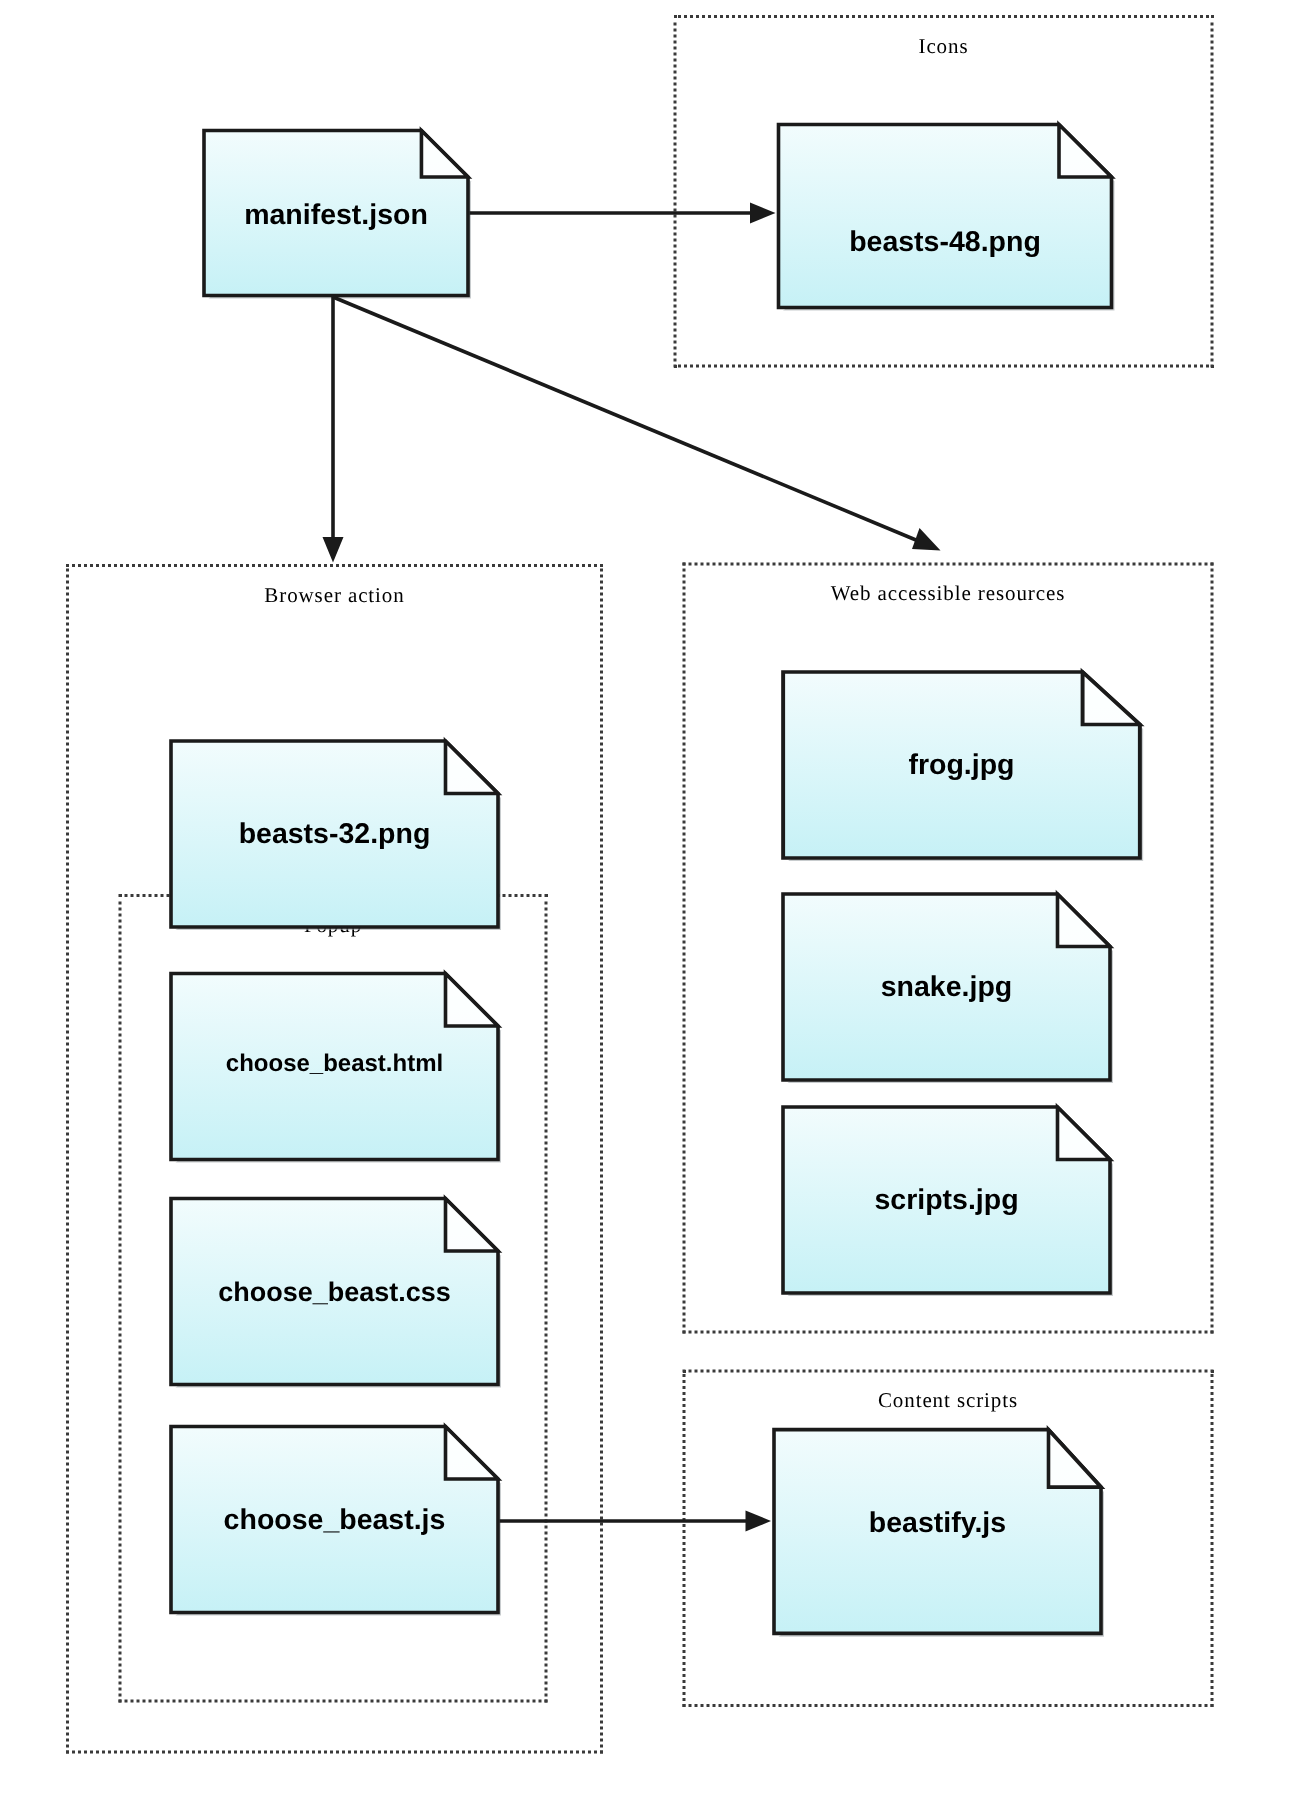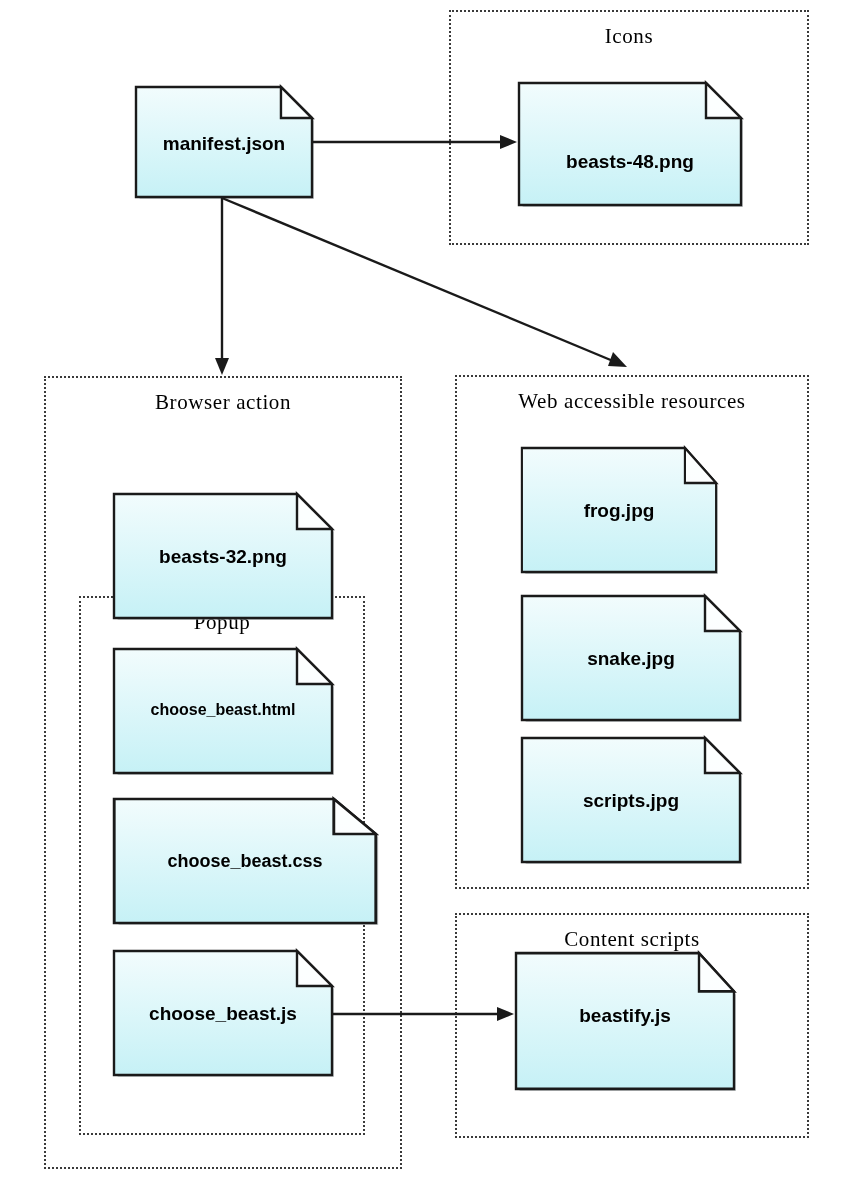--- a/index.html
+++ b/index.html
@@ -23,21 +23,21 @@
     border: 2px dotted #3a3a3a;
     box-sizing: border-box;
     background: transparent;
   }
   .group-title {
     position: absolute;
     left: 0;
     right: 0;
     text-align: center;
     font-family: "Liberation Serif", serif;
-    font-size: 21px;
+    font-size: 14px;
     font-weight: 400;
     color: #000000;
     letter-spacing: 0.6px;
     white-space: nowrap;
   }
 
   
   .node {
     position: absolute;
     box-sizing: border-box;
@@ -158,21 +158,21 @@
             <stop offset="0%" stop-color="#f2fcfd"></stop>
             <stop offset="100%" stop-color="#c6f1f6"></stop>
           </linearGradient>
         </defs>
         <path d="M 187 3 L 221 39 L 221 127 L 4 127 Z" fill="#9aa3a6" opacity="0.55"></path>
         <path d="M 1 1 L 184 1 L 219 36 L 219 125 L 1 125 Z" fill="url(#grad-chooseHtml)" stroke="#1a1a1a" stroke-width="2.4" stroke-linejoin="miter"></path>
         <path d="M 184 1 L 184 36 L 219 36 Z" fill="#ffffff" fill-opacity="0.85" stroke="#1a1a1a" stroke-width="2.4" stroke-linejoin="miter"></path>
       </svg>
     <span class="node-label" style="top: 53px; font-size: 16px;">choose_beast.html</span>
   </div>
-  <div class="node" id="n-chooseCss" style="left: 113px; top: 798px; width: 264px; height: 126px;">
+  <div class="node" id="n-chooseCss" style="left: 113px; top: 798px; width: 220px; height: 126px;">
       <svg class="doc-svg" viewBox="0 0 220 126" preserveAspectRatio="none">
         <defs>
           <linearGradient id="grad-chooseCss" x1="0" y1="0" x2="0" y2="1">
             <stop offset="0%" stop-color="#f2fcfd"></stop>
             <stop offset="100%" stop-color="#c6f1f6"></stop>
           </linearGradient>
         </defs>
         <path d="M 187 3 L 221 39 L 221 127 L 4 127 Z" fill="#9aa3a6" opacity="0.55"></path>
         <path d="M 1 1 L 184 1 L 219 36 L 219 125 L 1 125 Z" fill="url(#grad-chooseCss)" stroke="#1a1a1a" stroke-width="2.4" stroke-linejoin="miter"></path>
         <path d="M 184 1 L 184 36 L 219 36 Z" fill="#ffffff" fill-opacity="0.85" stroke="#1a1a1a" stroke-width="2.4" stroke-linejoin="miter"></path>
@@ -186,21 +186,21 @@
             <stop offset="0%" stop-color="#f2fcfd"></stop>
             <stop offset="100%" stop-color="#c6f1f6"></stop>
           </linearGradient>
         </defs>
         <path d="M 187 3 L 221 39 L 221 127 L 4 127 Z" fill="#9aa3a6" opacity="0.55"></path>
         <path d="M 1 1 L 184 1 L 219 36 L 219 125 L 1 125 Z" fill="url(#grad-chooseJs)" stroke="#1a1a1a" stroke-width="2.4" stroke-linejoin="miter"></path>
         <path d="M 184 1 L 184 36 L 219 36 Z" fill="#ffffff" fill-opacity="0.85" stroke="#1a1a1a" stroke-width="2.4" stroke-linejoin="miter"></path>
       </svg>
     <span class="node-label" style="top: 53px;">choose_beast.js</span>
   </div>
-  <div class="node" id="n-frog" style="left: 521px; top: 447px; width: 196px; height: 126px;">
+  <div class="node" id="n-frog" style="left: 521px; top: 447px; width: 240px; height: 126px;">
       <svg class="doc-svg" viewBox="0 0 220 126" preserveAspectRatio="none">
         <defs>
           <linearGradient id="grad-frog" x1="0" y1="0" x2="0" y2="1">
             <stop offset="0%" stop-color="#f2fcfd"></stop>
             <stop offset="100%" stop-color="#c6f1f6"></stop>
           </linearGradient>
         </defs>
         <path d="M 187 3 L 221 39 L 221 127 L 4 127 Z" fill="#9aa3a6" opacity="0.55"></path>
         <path d="M 1 1 L 184 1 L 219 36 L 219 125 L 1 125 Z" fill="url(#grad-frog)" stroke="#1a1a1a" stroke-width="2.4" stroke-linejoin="miter"></path>
         <path d="M 184 1 L 184 36 L 219 36 Z" fill="#ffffff" fill-opacity="0.85" stroke="#1a1a1a" stroke-width="2.4" stroke-linejoin="miter"></path>

